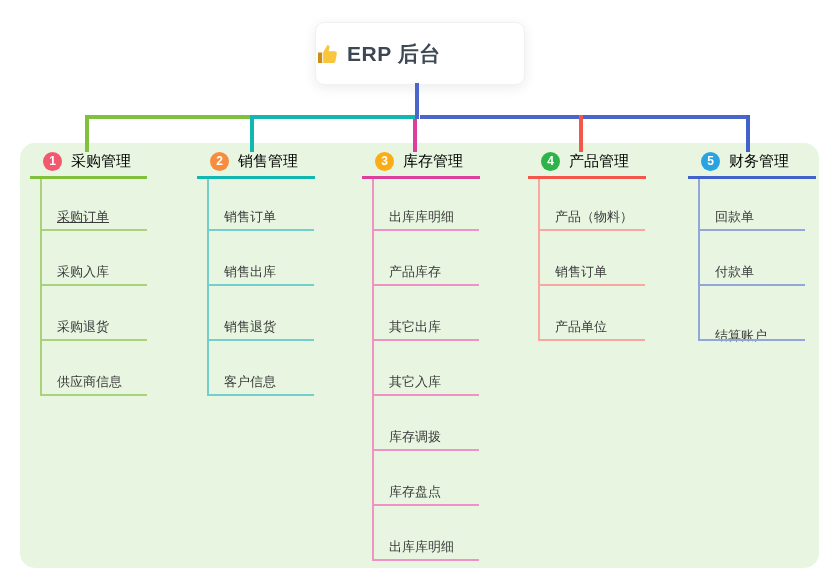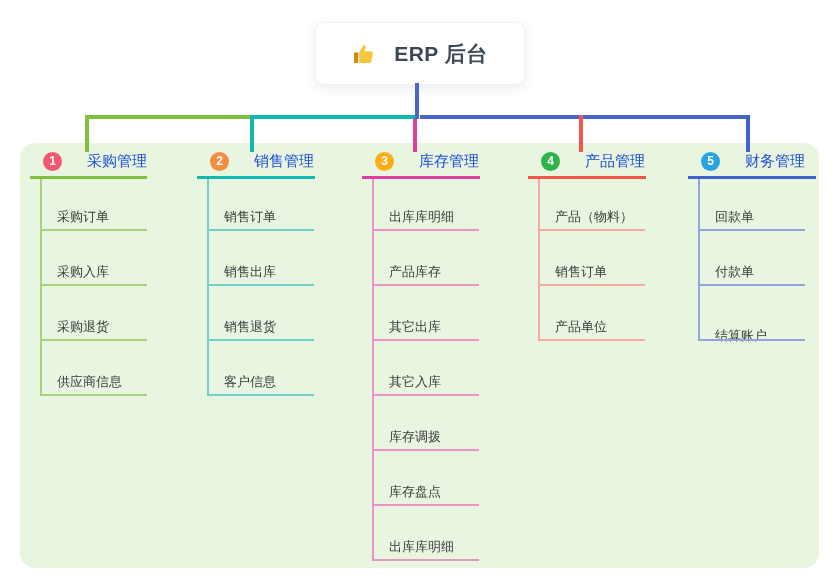--- a/index.html
+++ b/index.html
@@ -8,21 +8,21 @@
     font-family:"Liberation Sans","DejaVu Sans",sans-serif;
     -webkit-font-smoothing:antialiased;
   }
   #canvas{position:absolute;inset:0;width:839px;height:588px;}
 
   
   .root-node{
     position:absolute;left:315px;top:22px;width:208px;height:61px;
     background:#ffffff;border:1px solid #f1f1f1;border-radius:9px;
     box-shadow:0 3px 12px rgba(60,70,90,.10);
-    display:flex;align-items:center;justify-content:center;gap:18px;
+    display:flex;align-items:center;gap:7px;
     cursor:pointer;
   }
   .root-node .root-label{
     font-size:21px;color:#3d4854;font-weight:600;letter-spacing:.5px;
   }
   .root-node .thumb{width:24px;height:24px;display:block;}
 
   
   .panel{
     position:absolute;left:20px;top:143px;width:799px;height:425px;
@@ -35,21 +35,21 @@
   
   .branch-header{
     position:absolute;height:24px;display:flex;align-items:center;gap:9px;
     cursor:pointer;
   }
   .badge{
     width:19px;height:19px;border-radius:50%;
     display:flex;align-items:center;justify-content:center;
     color:#ffffff;font-size:12px;font-weight:700;flex:0 0 19px;
   }
-  .branch-label{font-size:15px;color:#1d4ed8;font-weight:500;white-space:nowrap;margin-left:16px;}
+  .branch-label{font-size:15px;color:#000000;font-weight:500;white-space:nowrap;}
 
   .item-label{
     position:absolute;font-size:13px;color:#3a3a3a;white-space:nowrap;
     cursor:pointer;
   }
 </style>
 </head>
 <body>
 
 <div id="canvas">
@@ -73,21 +73,21 @@
       <div class="cline" style="left: 413px; top: 119px; width: 4px; height: 33px; background: rgb(221, 63, 158);"></div>
       <div class="cline" style="left: 579px; top: 115px; width: 4px; height: 37px; background: rgb(244, 86, 76);"></div>
       <div class="cline" style="left: 746px; top: 115px; width: 4px; height: 37px; background: rgb(65, 97, 203);"></div>
       <div class="cline" style="left: 415px; top: 83px; width: 4px; height: 36px; background: rgb(74, 102, 203);"></div>
       <div class="branch-header" style="left: 43px; top: 149px;">
         <span class="badge" style="background: rgb(244, 88, 110);">1</span>
         <span class="branch-label">采购管理</span>
       </div>
       <div class="cline" style="left: 30px; top: 176px; width: 117px; height: 3px; background: rgb(127, 193, 61);"></div>
       <div class="cline" style="left: 40px; top: 179px; width: 2px; height: 217px; background: rgb(169, 211, 123);"></div>
-      <div class="item-label" style="left: 57px; top: 208px;">采购订单</div>
+      <div class="item-label" style="left: 57px; top: 208px; text-decoration: underline;">采购订单</div>
       <div class="cline" style="left: 40px; top: 229px; width: 107px; height: 2px; background: rgb(169, 211, 123);"></div>
       <div class="item-label" style="left: 57px; top: 263px;">采购入库</div>
       <div class="cline" style="left: 40px; top: 284px; width: 107px; height: 2px; background: rgb(169, 211, 123);"></div>
       <div class="item-label" style="left: 57px; top: 318px;">采购退货</div>
       <div class="cline" style="left: 40px; top: 339px; width: 107px; height: 2px; background: rgb(169, 211, 123);"></div>
       <div class="item-label" style="left: 57px; top: 373px;">供应商信息</div>
       <div class="cline" style="left: 40px; top: 394px; width: 107px; height: 2px; background: rgb(169, 211, 123);"></div>
       <div class="branch-header" style="left: 210px; top: 149px;">
         <span class="badge" style="background: rgb(246, 140, 62);">2</span>
         <span class="branch-label">销售管理</span>

